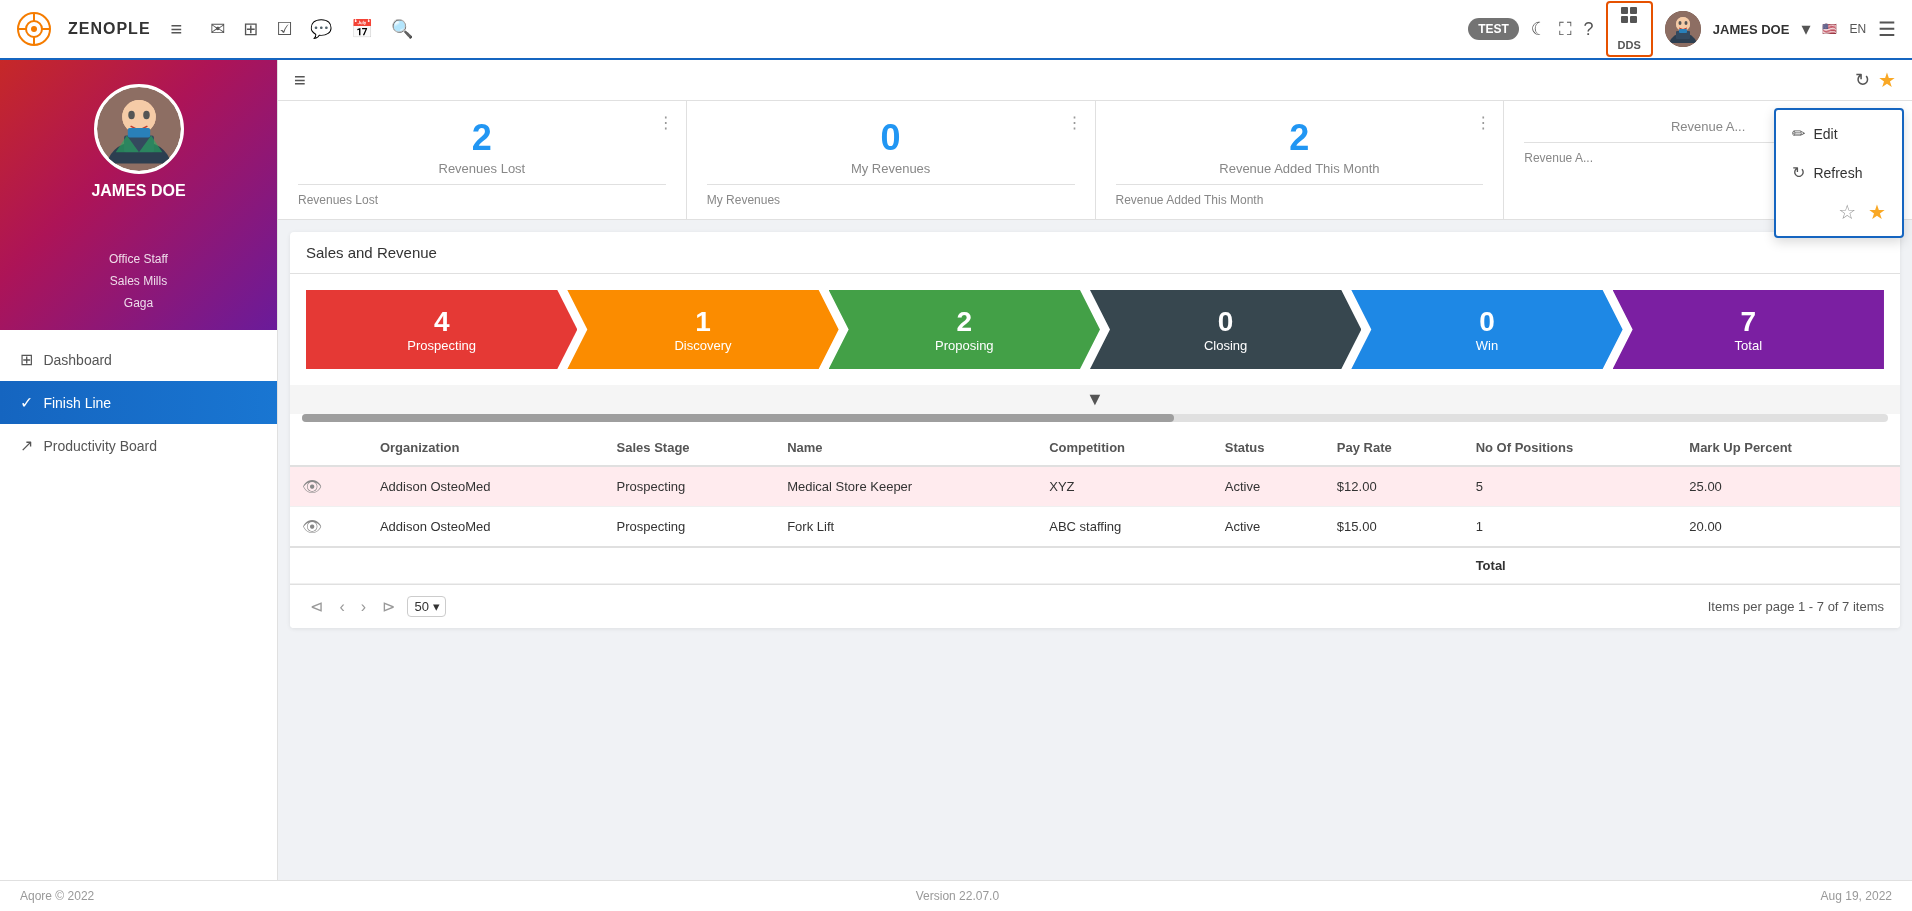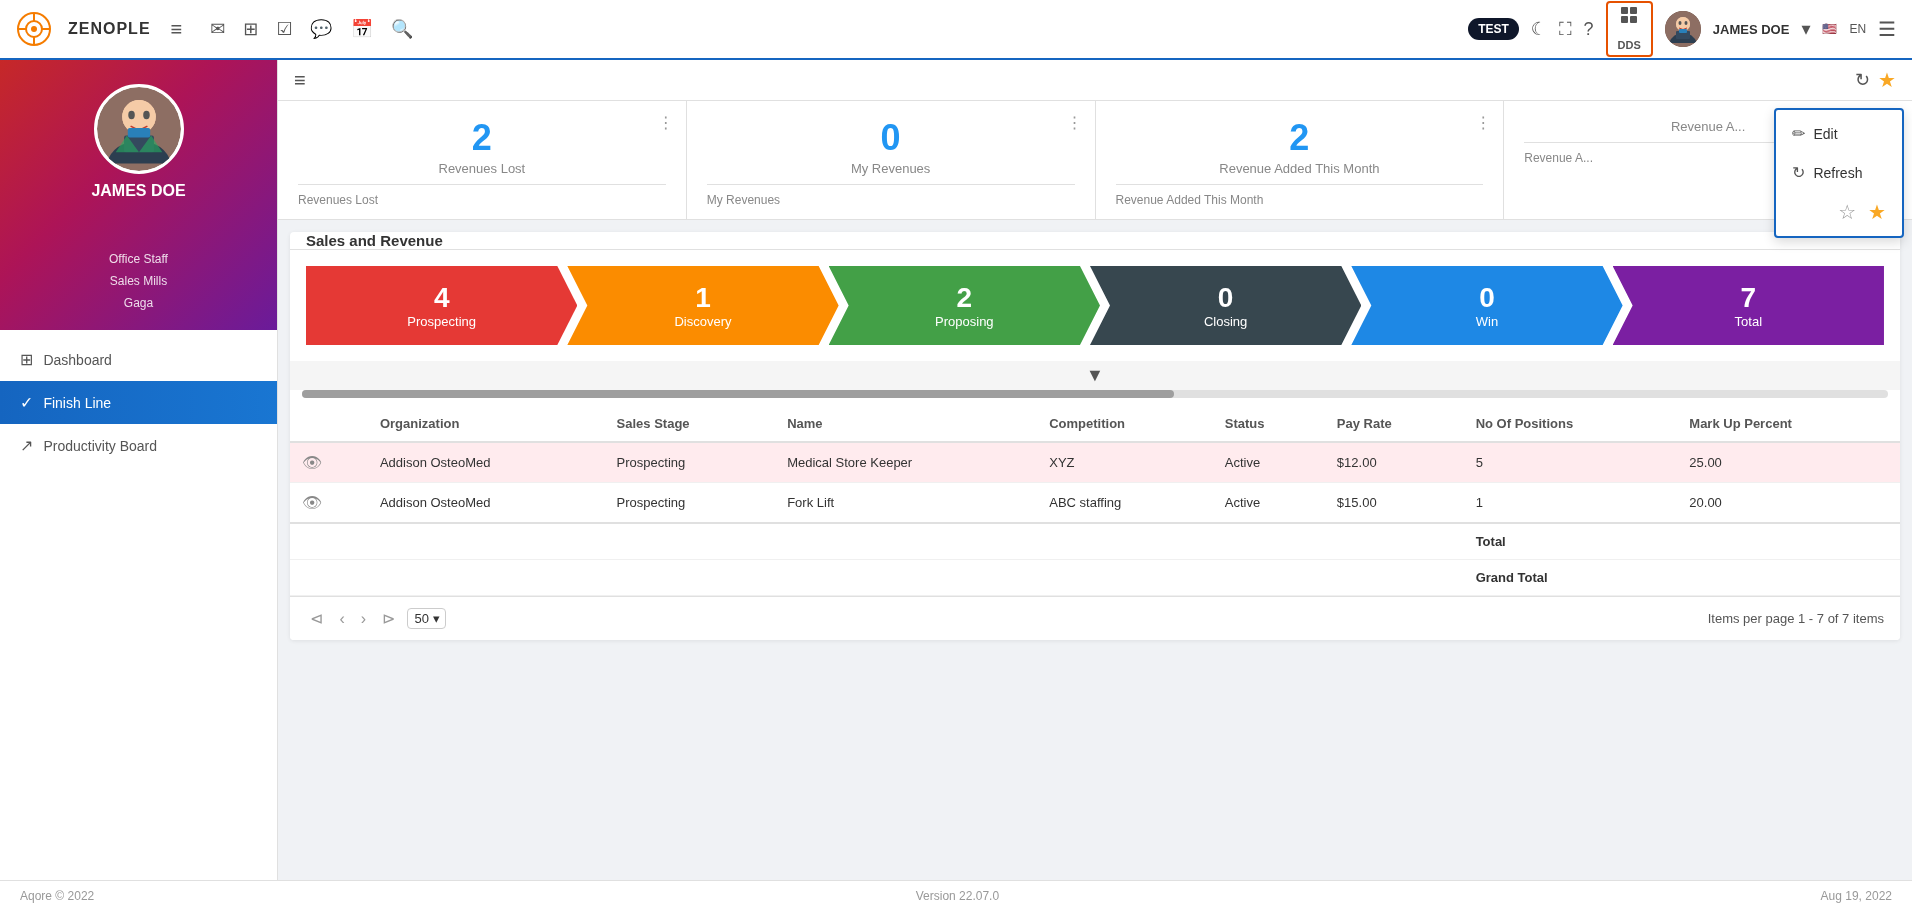--- a/index.html
+++ b/index.html
@@ -17,21 +17,21 @@
       position: relative;
       z-index: 100;
     }
     .navbar-logo { display: flex; align-items: center; gap: 16px; cursor: pointer; }
     .navbar-logo-icon { width: 36px; height: 36px; }
     .navbar-logo-text { font-weight: 700; font-size: 16px; color: #333; letter-spacing: 1px; }
     .navbar-hamburger { font-size: 20px; cursor: pointer; color: #555; margin-left: 8px; }
     .navbar-icons { display: flex; align-items: center; gap: 18px; margin-left: 16px; }
     .navbar-icon { font-size: 18px; color: #555; cursor: pointer; }
     .navbar-right { margin-left: auto; display: flex; align-items: center; gap: 12px; }
-    .test-badge { background: #0f172a; color: #fff; font-weight: 700; font-size: 12px; padding: 4px 10px; border-radius: 20px; }
+    .test-badge { background: #737373; color: #fff; font-weight: 700; font-size: 12px; padding: 4px 10px; border-radius: 20px; }
     .navbar-right-icon { font-size: 18px; color: #555; cursor: pointer; }
     .dds-btn {
       border: 2px solid #e65100;
       border-radius: 4px;
       padding: 4px 10px;
       display: flex; flex-direction: column; align-items: center;
       cursor: pointer; color: #333; font-size: 11px; gap: 16px;
     }
     .dds-btn-grid { display: grid; grid-template-columns: 1fr 1fr; gap: 2px; }
     .dds-btn-cell { width: 7px; height: 7px; background: #555; border-radius: 1px; }
@@ -142,21 +142,21 @@
       position: relative;
     }
     .stat-card:last-child { border-right: none; }
     .stat-menu { position: absolute; top: 12px; right: 12px; font-size: 16px; cursor: pointer; color: #999; }
     .stat-number { font-size: 36px; font-weight: 700; color: #2196f3; text-align: center; }
     .stat-label { font-size: 13px; color: #888; text-align: center; margin-top: 2px; }
     .stat-footer { font-size: 12px; color: #888; margin-top: 8px; padding-top: 8px; border-top: 1px solid #e0e0e0; }
 
     
     .section { background: #fff; margin: 12px; border-radius: 4px; overflow: hidden; box-shadow: 0 1px 4px rgba(0,0,0,0.08); }
-    .section-header { padding: 0 16px; font-size: 15px; font-weight: 700; color: #333; border-bottom: 1px solid #e0e0e0; }
+    .section-header { padding: 12px 16px; font-size: 15px; font-weight: 400; color: #333; border-bottom: 1px solid #e0e0e0; }
 
     
     .pipeline {
       display: flex;
       padding: 16px;
       gap: 0;
       align-items: stretch;
     }
     .pipeline-item {
       flex: 1;
@@ -476,31 +476,20 @@
               <td></td>
               <td></td>
               <td></td>
               <td></td>
               <td></td>
               <td></td>
               <td></td>
               <td><strong>Total</strong></td>
               <td></td>
             </tr>
-            <tr class="row-normal">
-              <td></td>
-              <td></td>
-              <td></td>
-              <td></td>
-              <td></td>
-              <td></td>
-              <td></td>
-              <td><strong>Grand Total</strong></td>
-              <td></td>
-            </tr>
           </tbody>
         </table>
       </div>
 
       <div class="pagination">
         <span class="page-btn">⊲</span>
         <span class="page-btn">‹</span>
         <span class="page-btn">›</span>
         <span class="page-btn">⊳</span>
         <div class="per-page-select">

